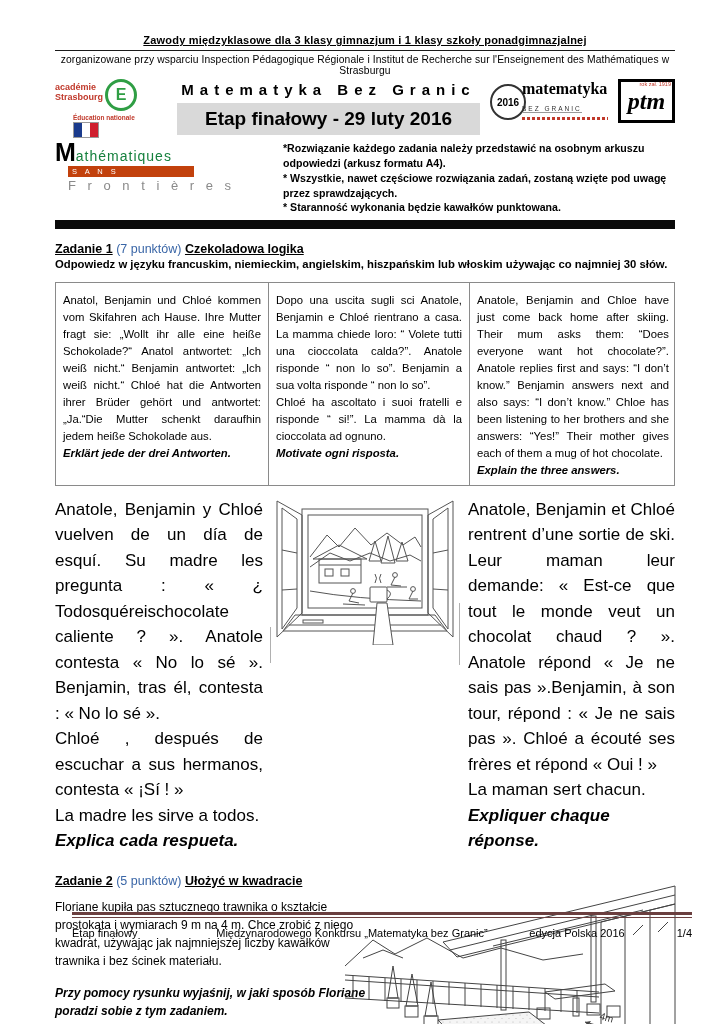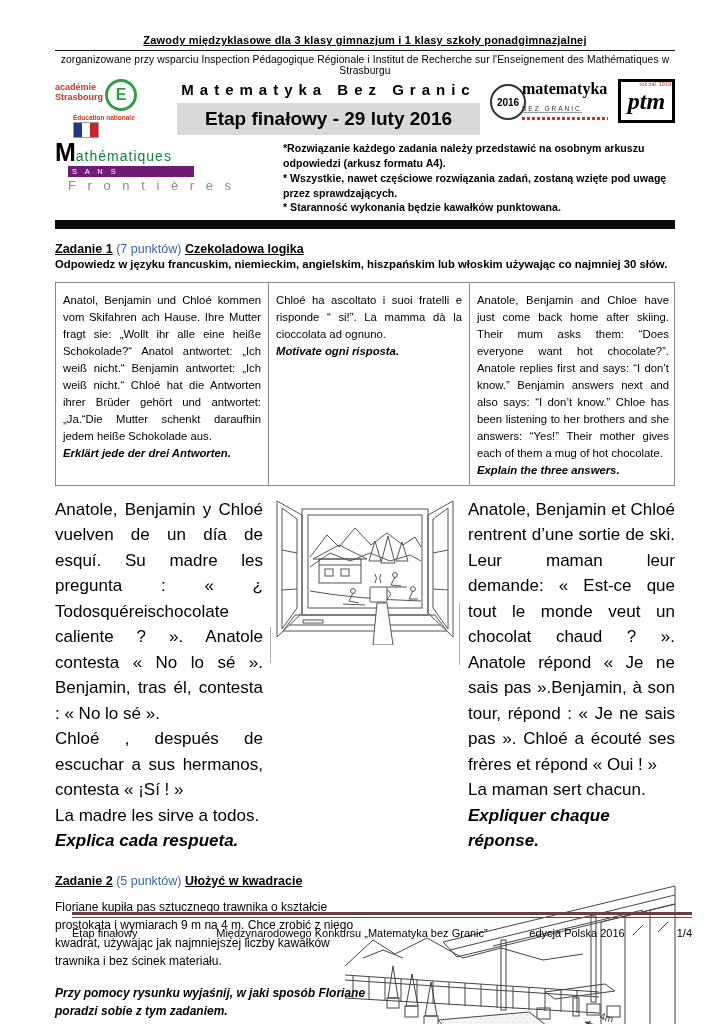--- a/index.html
+++ b/index.html
@@ -45,21 +45,21 @@
        display:flex;align-items:center;justify-content:center;box-shadow:0 0 0 1px #fff inset;}
   .ptm-name{font-family:"Liberation Serif", serif;font-weight:bold;font-size:24px;font-style:italic;line-height:1;}
   .ptm-note{position:absolute;top:-1px;right:1px;color:#c0392b;font-size:5.5px;white-space:nowrap;}
 
   
   .header-bottom{display:flex;margin-top:2px;}
   .msf{width:228px;flex:0 0 auto;}
   .msf-top{line-height:1;}
   .msf-m{font-size:25px;font-weight:bold;}
   .msf-word{font-size:14px;color:#15803d;letter-spacing:1px;}
-  .msf-bar{background:#701a75;color:#fff;font-size:7.5px;letter-spacing:3px;width:118px;
+  .msf-bar{background:#c2410c;color:#fff;font-size:7.5px;letter-spacing:3px;width:118px;
            padding:1px 4px;margin:1px 0 1px 13px;}
   .msf-front{color:#8a8a8a;font-size:13px;letter-spacing:4px;margin-left:13px;}
   .instructions{flex:1;font-size:10.6px;font-weight:600;line-height:1.4;margin-top:1px;}
 
   .black-bar{height:9px;background:#0a0a0a;margin-top:5px;}
 
   
   .task-heading{font-size:12.5px;margin-top:13px;}
   .task-label{font-weight:bold;text-decoration:underline;}
   .task-points{color:#3a66a7;}
@@ -179,20 +179,21 @@
     <span class="task-name">Czekoladowa logika</span>
   </div>
   <div class="task-subtitle">Odpowiedz w języku francuskim, niemieckim, angielskim, hiszpańskim lub włoskim używając co najmniej 30 słów.</div>
 
   <div class="t1-row1">
     <div class="cell">
       <p>Anatol, Benjamin und Chloé kommen vom Skifahren ach Hause. Ihre Mutter fragt sie: „Wollt ihr alle eine heiße Schokolade?“ Anatol antwortet: „Ich weiß nicht.“ Benjamin antwortet: „Ich weiß nicht.“ Chloé hat die Antworten ihrer Brüder gehört und antwortet: „Ja.“Die Mutter schenkt daraufhin jedem heiße Schokolade aus.</p>
       <p class="prompt">Erklärt jede der drei Antworten.</p>
     </div>
     <div class="cell">
+      <p>Dopo una uscita sugli sci Anatole, Benjamin e Chloé rientrano a casa. La mamma chiede loro: “ Volete tutti una cioccolata calda?”. Anatole risponde “ non lo so”. Benjamin a sua volta risponde “ non lo so”.</p>
       <p>Chloé ha ascoltato i suoi fratelli e risponde “ si!”. La mamma dà la cioccolata ad ognuno.</p>
       <p class="prompt">Motivate ogni risposta.</p>
     </div>
     <div class="cell">
       <p>Anatole, Benjamin and Chloe have just come back home after skiing. Their mum asks them: “Does everyone want hot chocolate?”. Anatole replies first and says: “I don’t know.” Benjamin answers next and also says: “I don’t know.” Chloe has been listening to her brothers and she answers: “Yes!” Their mother gives each of them a mug of hot chocolate.</p>
       <p class="prompt">Explain the three answers.</p>
     </div>
   </div>
 
   <div class="t1-row2">

